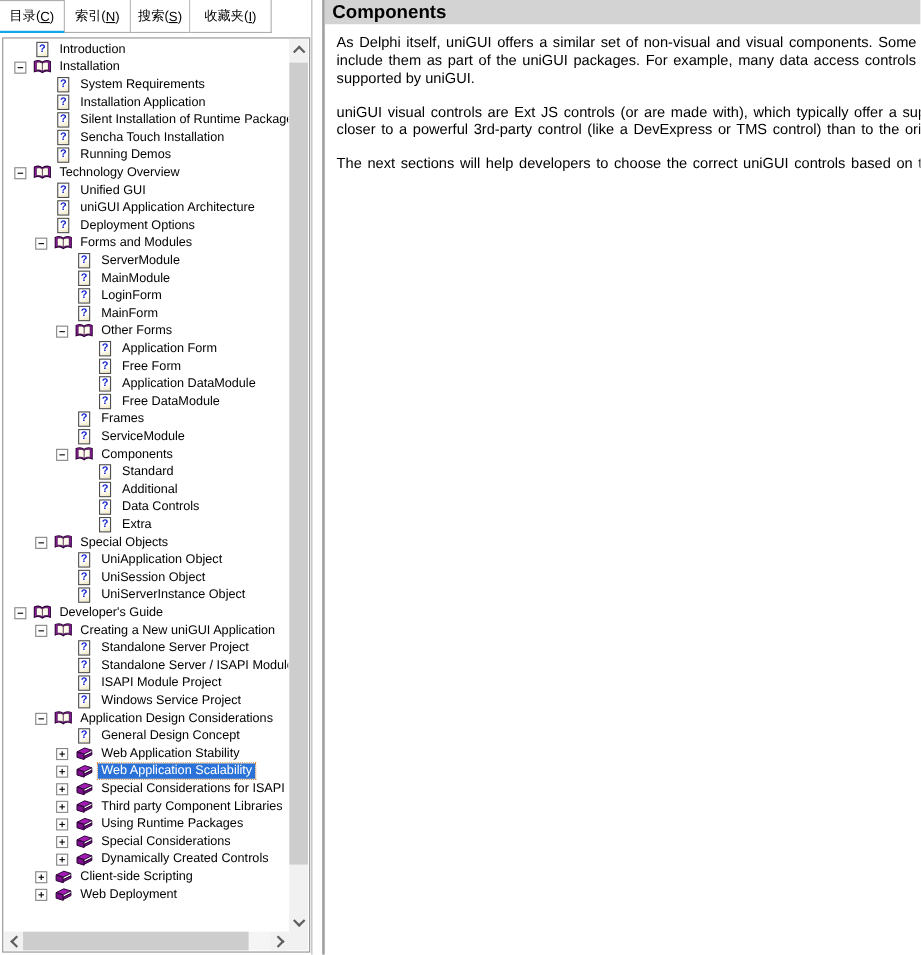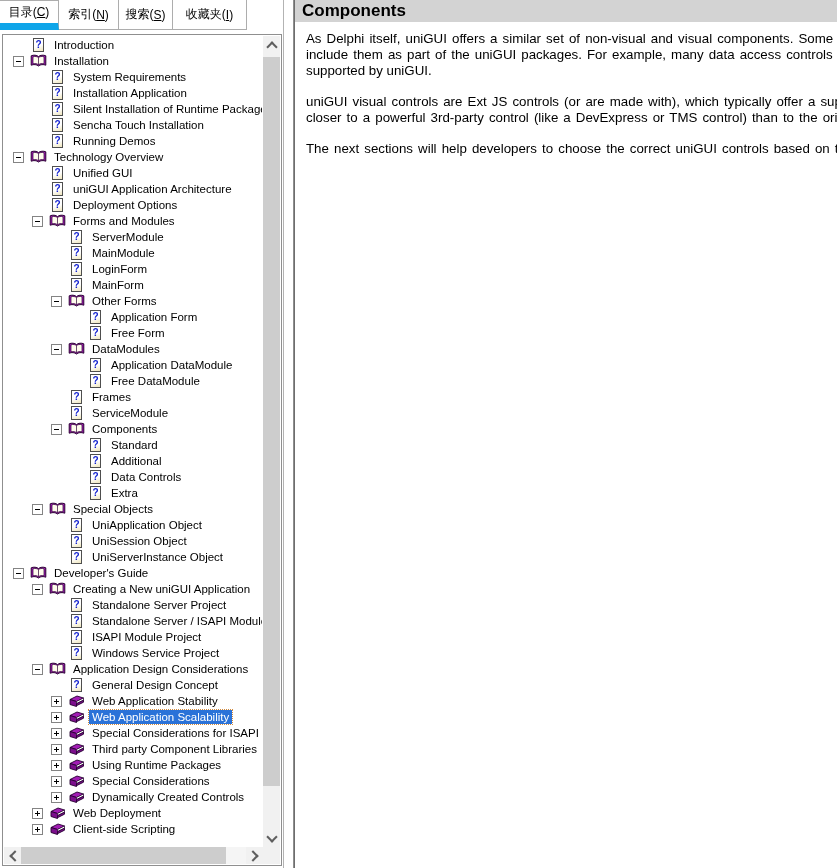--- a/index.html
+++ b/index.html
@@ -16,21 +16,21 @@
   .tabs{position:absolute;left:0;top:0;height:30px;display:flex;}
   .tab{
     box-sizing:border-box;height:30px;display:flex;align-items:center;justify-content:center;
     font-size:12px;color:#000;background:#fff;cursor:default;white-space:nowrap;
     border-right:1px solid #adadad;border-bottom:1px solid #adadad;
   }
   .tab:nth-child(1){width:59px;}
   .tab:nth-child(2){width:60px;}
   .tab:nth-child(3){width:54px;}
   .tab:nth-child(4){width:74px;}
-  .tab.active{border-bottom:7px solid #0ea5e9;border-top:1px solid #adadad;}
+  .tab.active{border-bottom:2px solid #0ea5e9;border-top:1px solid #adadad;}
   .tab u{text-decoration:underline;}
 
   .treebox{
     position:absolute;left:2px;top:34px;width:280px;height:832px;box-sizing:border-box;
     border:1px solid #8f8f8f;background:#fff;
   }
   .tree-viewport{
     position:absolute;left:2px;top:2px;right:19px;bottom:19px;overflow:hidden;
   }
   .row{height:16px;display:flex;align-items:center;white-space:nowrap;}
@@ -291,31 +291,20 @@
           </div>
           <div class="row" style="padding-left: 65px;">
             <span class="espace"></span>
             <span class="ticon">
               <span class="pgicon">
                 <span>?</span>
               </span>
             </span>
             <span class="lbl">Free Form</span>
           </div>
-          <div class="row" style="padding-left: 46px;">
-            <span class="ebox minus"></span>
-            <span class="ticon">
-              <svg width="17" height="14" viewBox="0 0 17 14">
-                <path d="M8.5 2.6 C6.8 1 3.5 0.8 1.2 1.8 L1.2 11.2 C3.5 10.2 6.8 10.4 8.5 12 C10.2 10.4 13.5 10.2 15.8 11.2 L15.8 1.8 C13.5 0.8 10.2 1 8.5 2.6 Z" fill="#a21cb4" stroke="#2a0033" stroke-width="1"></path>
-                <path d="M8.5 3.6 C7.2 2.4 5 2.2 3 2.8 L3 9.8 C5 9.4 7.3 9.6 8.5 10.8 C9.7 9.6 12 9.4 14 9.8 L14 2.8 C12 2.2 9.8 2.4 8.5 3.6 Z" fill="#fffced" stroke="#2a0033" stroke-width="0.7"></path>
-                <line x1="8.5" y1="3.6" x2="8.5" y2="10.8" stroke="#2a0033" stroke-width="0.7"></line>
-              </svg>
-            </span>
-            <span class="lbl">DataModules</span>
-          </div>
           <div class="row" style="padding-left: 65px;">
             <span class="espace"></span>
             <span class="ticon">
               <span class="pgicon">
                 <span>?</span>
               </span>
             </span>
             <span class="lbl">Application DataModule</span>
           </div>
           <div class="row" style="padding-left: 65px;">
@@ -595,33 +584,33 @@
           <div class="row" style="padding-left: 27px;">
             <span class="ebox plus"></span>
             <span class="ticon">
               <svg width="17" height="14" viewBox="0 0 17 14">
                 <path d="M2 5.5 L9 2 L15.5 4 L8.5 7.5 Z" fill="#a21cb4" stroke="#250030" stroke-width="0.9"></path>
                 <path d="M2 5.5 L8.5 7.5 L8.5 12.5 L2 10.5 Z" fill="#7c0e8c" stroke="#250030" stroke-width="0.9"></path>
                 <path d="M8.5 7.5 L15.5 4 L15.5 6.2 L8.5 9.7 Z" fill="#ffffff" stroke="#250030" stroke-width="0.7"></path>
                 <path d="M8.5 9.7 L15.5 6.2 L15.5 8.2 L8.5 11.7 Z" fill="#7c0e8c" stroke="#250030" stroke-width="0.9"></path>
               </svg>
             </span>
+            <span class="lbl">Client-side Scripting</span>
+          </div>
+          <div class="row" style="padding-left: 27px;">
+            <span class="ebox plus"></span>
+            <span class="ticon">
+              <svg width="17" height="14" viewBox="0 0 17 14">
+                <path d="M2 5.5 L9 2 L15.5 4 L8.5 7.5 Z" fill="#a21cb4" stroke="#250030" stroke-width="0.9"></path>
+                <path d="M2 5.5 L8.5 7.5 L8.5 12.5 L2 10.5 Z" fill="#7c0e8c" stroke="#250030" stroke-width="0.9"></path>
+                <path d="M8.5 7.5 L15.5 4 L15.5 6.2 L8.5 9.7 Z" fill="#ffffff" stroke="#250030" stroke-width="0.7"></path>
+                <path d="M8.5 9.7 L15.5 6.2 L15.5 8.2 L8.5 11.7 Z" fill="#7c0e8c" stroke="#250030" stroke-width="0.9"></path>
+              </svg>
+            </span>
             <span class="lbl">Web Deployment</span>
-          </div>
-          <div class="row" style="padding-left: 27px;">
-            <span class="ebox plus"></span>
-            <span class="ticon">
-              <svg width="17" height="14" viewBox="0 0 17 14">
-                <path d="M2 5.5 L9 2 L15.5 4 L8.5 7.5 Z" fill="#a21cb4" stroke="#250030" stroke-width="0.9"></path>
-                <path d="M2 5.5 L8.5 7.5 L8.5 12.5 L2 10.5 Z" fill="#7c0e8c" stroke="#250030" stroke-width="0.9"></path>
-                <path d="M8.5 7.5 L15.5 4 L15.5 6.2 L8.5 9.7 Z" fill="#ffffff" stroke="#250030" stroke-width="0.7"></path>
-                <path d="M8.5 9.7 L15.5 6.2 L15.5 8.2 L8.5 11.7 Z" fill="#7c0e8c" stroke="#250030" stroke-width="0.9"></path>
-              </svg>
-            </span>
-            <span class="lbl">Client-side Scripting</span>
           </div>
         </div>
 
       <div class="vscroll">
         <div class="sbtn up">
             <span class="chev up"></span>
           </div>
         <div class="vthumb"></div>
         <div class="sbtn down">
             <span class="chev down"></span>

